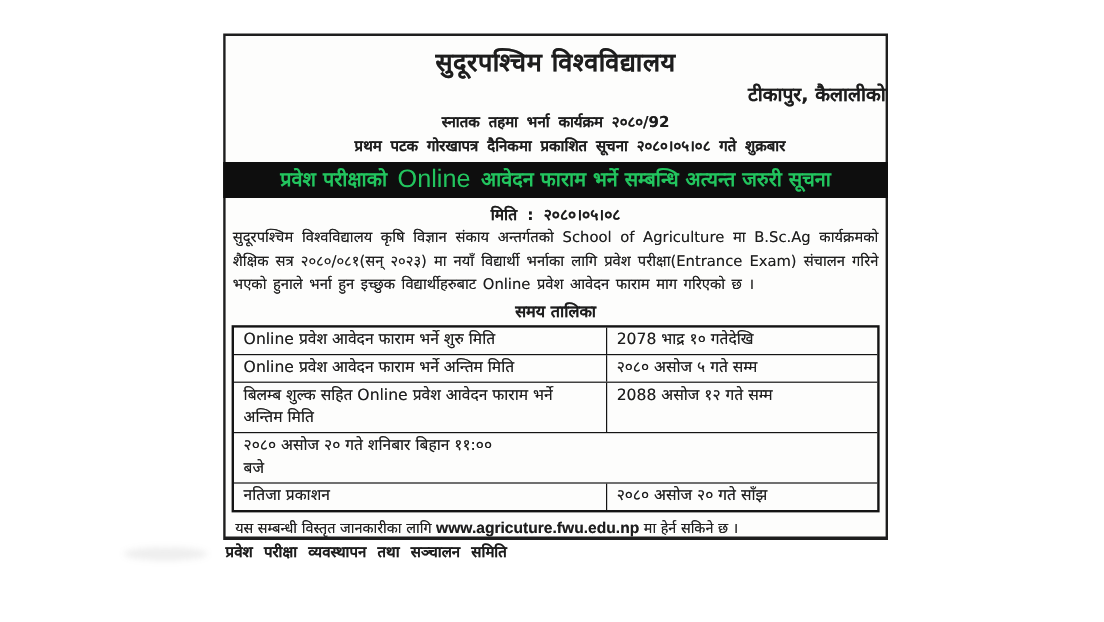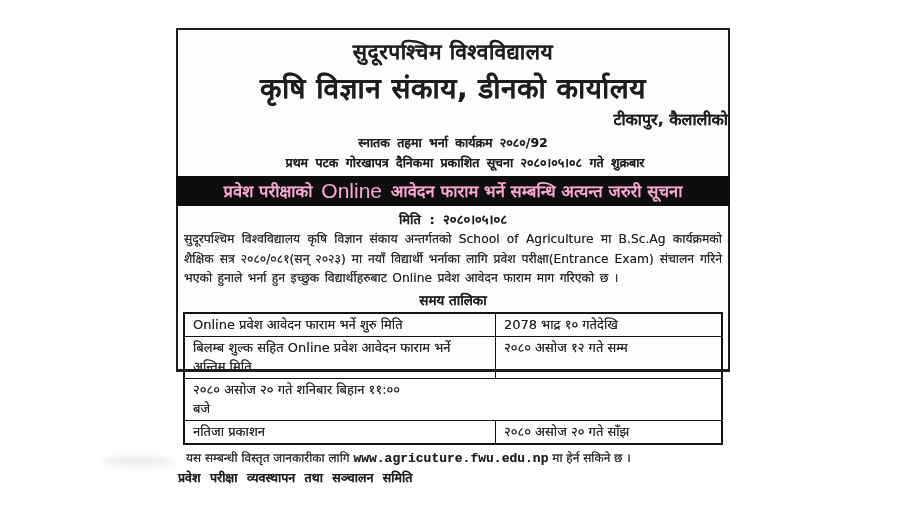--- a/index.html
+++ b/index.html
@@ -13,24 +13,24 @@
   }
   .canvas {
     position: relative;
     width: 920px;
     height: 518px;
     background: #ffffff;
     overflow: hidden;
   }
   .doc {
     position: absolute;
-    left: 176px;
+    left: 186px;
     top: 28px;
     width: 554px;
-    height: 344px;
+    height: 422px;
     box-sizing: border-box;
     background: #fdfdfc;
     border: 2px solid #1e1e1e;
     border-bottom-width: 3px;
     color: #1d1d1d;
     text-shadow: 0 0 0.5px rgba(30,30,30,0.55);
   }
   .smudge {
     position: absolute;
     left: 103px;
@@ -43,21 +43,21 @@
   }
   .center { text-align: center; }
   .title1 { margin-top: 7px; font-size: 21px; font-weight: bold; letter-spacing: 0.5px; }
   .title2 { margin-top: 3px; font-size: 28px; font-weight: bold; letter-spacing: 0.5px; }
   .title3 { margin-top: 2px; font-size: 16px; font-weight: bold; text-align: right; }
   .line4  { margin-top: 4px; font-size: 12.5px; font-weight: 600; word-spacing: 3px; }
   .line5  { margin-top: 3px; font-size: 12.5px; font-weight: 600; word-spacing: 3px; margin-left: 24px; }
   .banner {
     margin: 5px -2px 0 -2px;
     background: #0e0e0e;
-    color: #f9a8d4;
+    color: #22c55e;
     height: 30px;
     line-height: 30px;
     text-align: center;
     font-size: 16.5px;
     font-weight: bold;
     white-space: nowrap;
   }
   .banner .latin {
     font-family: "Liberation Sans", sans-serif;
     font-size: 21px;
@@ -100,42 +100,41 @@
     padding: 1px 8px 2px 8px;
     min-height: 20px;
     line-height: 19px;
   }
   .footer-info {
     margin: 4px 6px 0 8px;
     font-size: 12px;
     font-weight: 500;
   }
   .footer-info .url {
-    font-family: Liberation Mono, monospace;
+    font-family: Liberation Sans, sans-serif;
     font-weight: bold;
     font-size: 13px;
   }
   .committee {
     margin: 3px 8px 0 0;
     text-align: left;
     font-size: 12.5px;
     font-weight: 600;
     word-spacing: 5px;
   }
 </style>
 </head>
 <body>
 
 <div class="canvas">
   <div class="smudge"></div>
 
   <div class="doc">
 
     <div class="title1 center">सुदूरपश्चिम विश्वविद्यालय</div>
-    <div class="title2 center">कृषि विज्ञान संकाय, डीनको कार्यालय</div>
     <div class="title3 center">टीकापुर, कैलालीको</div>
     <div class="line4 center">स्नातक तहमा भर्ना कार्यक्रम २०८०/92</div>
     <div class="line5 center">प्रथम पटक गोरखापत्र दैनिकमा प्रकाशित सूचना २०८०।०५।०८ गते शुक्रबार</div>
 
     <div class="banner">
       <span>प्रवेश परीक्षाको</span>
       <span class="latin">Online</span>
       <span>आवेदन फाराम भर्ने सम्बन्धि अत्यन्त जरुरी सूचना</span>
     </div>
 
@@ -144,22 +143,26 @@
     <div class="para">सुदूरपश्चिम विश्वविद्यालय कृषि विज्ञान संकाय अन्तर्गतको School of Agriculture मा B.Sc.Ag कार्यक्रमको शैक्षिक सत्र २०८०/०८१(सन् २०२३) मा नयाँ विद्यार्थी भर्नाका लागि प्रवेश परीक्षा(Entrance Exam) संचालन गरिने भएको हुनाले भर्ना हुन इच्छुक विद्यार्थीहरुबाट Online प्रवेश आवेदन फाराम माग गरिएको छ ।</div>
 
     <div class="sched-title center">समय तालिका</div>
 
     <div class="sched-table">
       <div class="srow">
         <div class="scell-label">Online प्रवेश आवेदन फाराम भर्ने शुरु मिति</div>
         <div class="scell-value">2078 भाद्र १० गतेदेखि</div>
       </div>
       <div class="srow">
+        <div class="scell-label">Online प्रवेश आवेदन फाराम भर्ने अन्तिम मिति</div>
+        <div class="scell-value">२०८० असोज ५ गते सम्म</div>
+      </div>
+      <div class="srow">
         <div class="scell-label">बिलम्ब शुल्क सहित Online प्रवेश आवेदन फाराम भर्ने अन्तिम मिति</div>
-        <div class="scell-value">२०८० असोज १२ गते सम्म</div>
+        <div class="scell-value">2088 असोज १२ गते सम्म</div>
       </div>
       <div class="srow">
         <div class="scell-value">२०८० असोज २० गते शनिबार बिहान ११:०० बजे</div>
       </div>
       <div class="srow">
         <div class="scell-label">नतिजा प्रकाशन</div>
         <div class="scell-value">२०८० असोज २० गते साँझ</div>
       </div>
     </div>
 

